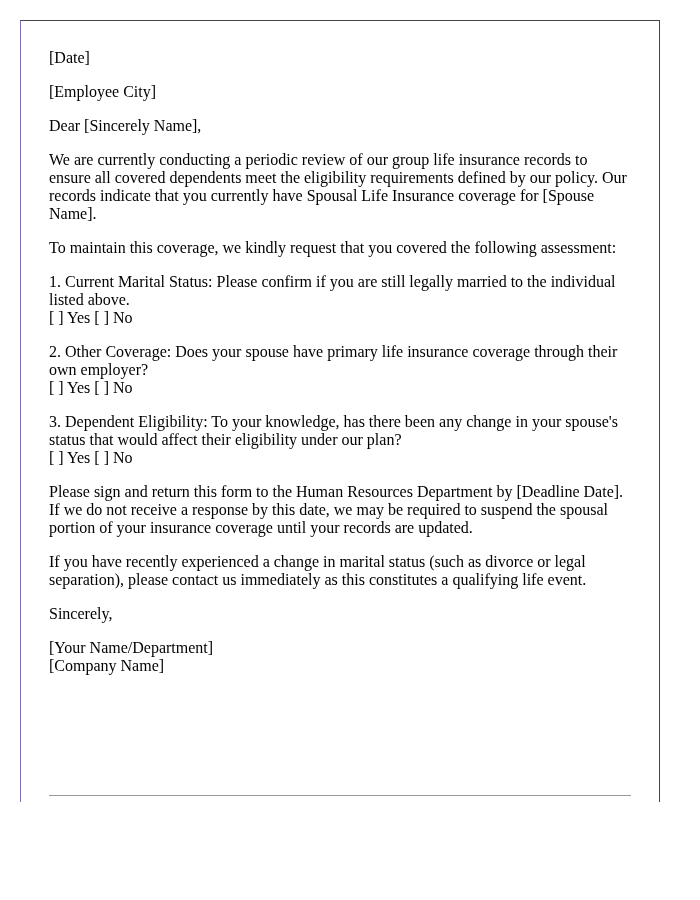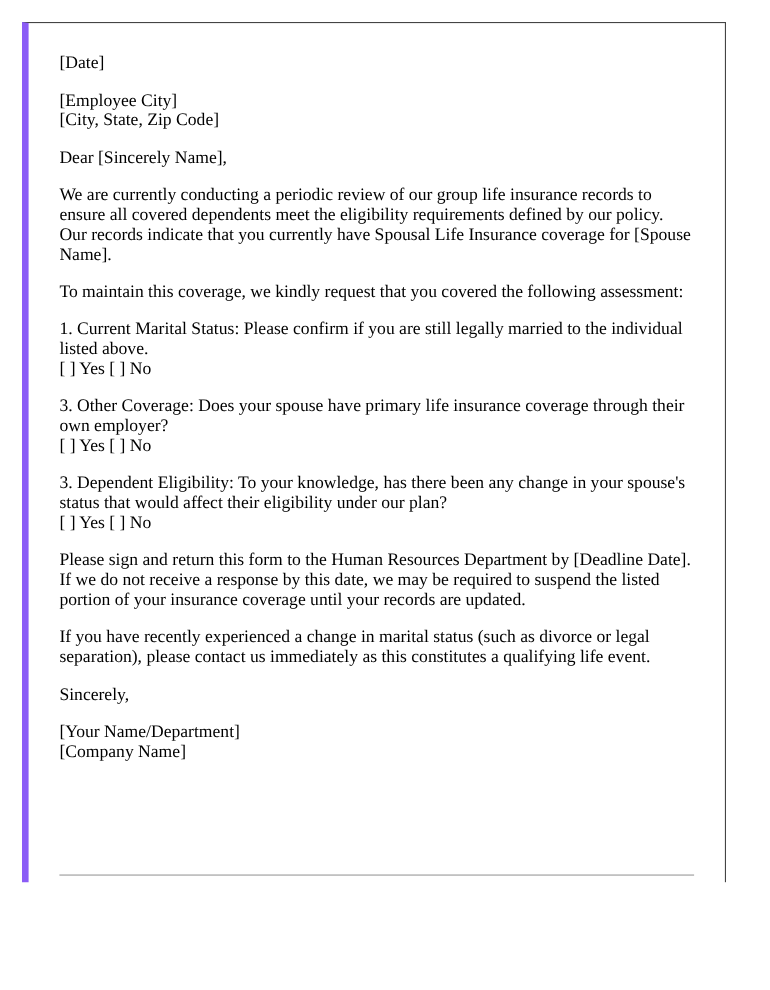--- a/index.html
+++ b/index.html
@@ -2,21 +2,21 @@
 <html><head>
   <meta charset="utf-8">
   <style>
     html, body { margin: 0; padding: 0; background: #ffffff; }
     body { width: 700px; height: 900px; position: relative; overflow: hidden; }
     .page {
       position: absolute;
       left: 20px; top: 20px;
       width: 640px; height: 782px;
       border-top: 1px solid #444;
-      border-left: 6px solid #8b5cf6;
+      border-left: 1px solid #8b5cf6;
       border-right: 1px solid #444;
       box-sizing: border-box;
       padding: 28px 28px 0 28px;
       font-family: "Liberation Serif", serif;
       font-size: 16px;
       line-height: 18px;
       color: #000;
     }
     .page p { margin: 0 0 16px 0; }
     .line { display: block; }
@@ -30,46 +30,45 @@
     }
   </style>
 </head>
 <body>
 
 <div class="page">
   <p>[Date]</p>
 
   <p>
     <span class="line">[Employee City]</span>
-    <span class="line">[City, State, Zip Code]</span>
   </p>
 
 
   <p>Dear [Sincerely Name],</p>
 
   <p>We are currently conducting a periodic review of our group life insurance records to ensure all covered dependents meet the eligibility requirements defined by our policy. Our records indicate that you currently have Spousal Life Insurance coverage for [Spouse Name].</p>
 
   <p>To maintain this coverage, we kindly request that you covered the following assessment:</p>
 
   <p>
     <b>1. Current Marital Status:</b><span> Please confirm if you are still legally married to the individual listed above.</span>
     <span class="line">[ ] Yes [ ] No</span>
   </p>
 
   <p>
-    <b>3. Other Coverage:</b><span> Does your spouse have primary life insurance coverage through their own employer?</span>
+    <b>2. Other Coverage:</b><span> Does your spouse have primary life insurance coverage through their own employer?</span>
     <span class="line">[ ] Yes [ ] No</span>
   </p>
 
   <p>
     <b>3. Dependent Eligibility:</b><span> To your knowledge, has there been any change in your spouse's status that would affect their eligibility under our plan?</span>
     <span class="line">[ ] Yes [ ] No</span>
   </p>
 
-  <p>Please sign and return this form to the Human Resources Department by [Deadline Date]. If we do not receive a response by this date, we may be required to suspend the listed portion of your insurance coverage until your records are updated.</p>
+  <p>Please sign and return this form to the Human Resources Department by [Deadline Date]. If we do not receive a response by this date, we may be required to suspend the spousal portion of your insurance coverage until your records are updated.</p>
 
   <p>If you have recently experienced a change in marital status (such as divorce or legal separation), please contact us immediately as this constitutes a qualifying life event.</p>
 
 
   <p>Sincerely,</p>
 
   <p>
     <span class="line">[Your Name/Department]</span>
     <span class="line">[Company Name]</span>
   </p>

